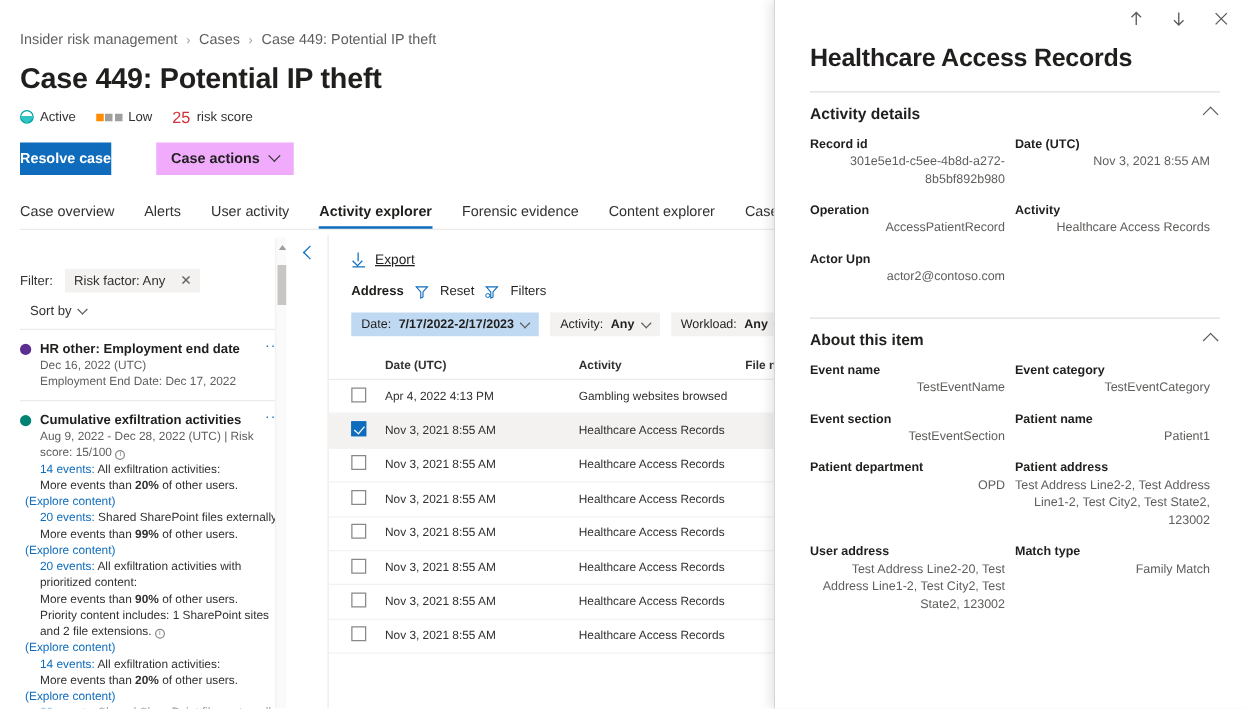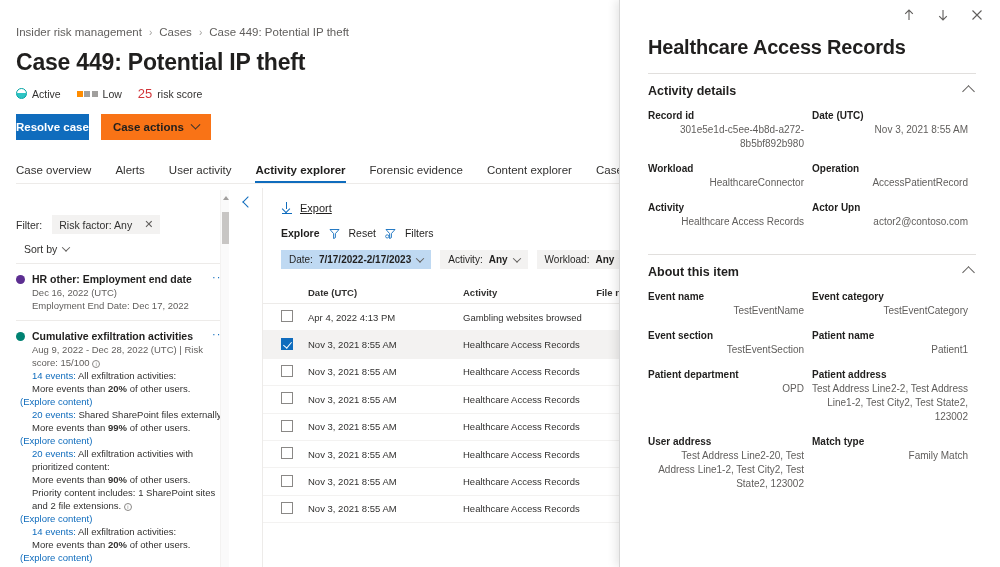--- a/index.html
+++ b/index.html
@@ -50,21 +50,21 @@
   .risk-num { color:#d13438; font-size:13px; }
   .risk-lbl { color:#323130; }
 
   .btn-row { display:flex; align-items:center; gap:12px; margin:13px 0 0 16px; }
   .btn {
     font-size:11.5px; border:none; cursor:pointer;
     padding:0 0; height:26px; line-height:26px;
     font-family:inherit; font-weight:bold;
   }
   .btn-primary { background:#0f6cbd; color:#fff; }
-  .btn-secondary { background:#f97316; color:#201f1e; display:flex; align-items:center; gap:8px; padding:0 12px; }
+  .btn-secondary { background:#f0abfc; color:#201f1e; display:flex; align-items:center; gap:8px; padding:0 12px;margin-left:24px; }
   .chev { width:7px; height:7px; border-right:1.3px solid #323130; border-bottom:1.3px solid #323130;
           transform:rotate(45deg) translate(-2px,-2px); display:inline-block; }
 
   .tabs {
     display:flex; align-items:flex-end; gap:0;
     margin: 16px 0 0 16px; height:28px;
     border-bottom:1px solid #edebe9; width:608px;
   }
   .tab {
     font-size:11.5px; color:#323130; padding:0 12px 7px 12px; cursor:pointer;
@@ -299,21 +299,21 @@
 
     <div class="table-pane">
       <div class="export-row">
         <span class="dl-icon">
             <span class="dl-base"></span>
           </span>
         <span>Export</span>
       </div>
 
       <div class="filter-row">
-        <span class="lbl">Explore</span>
+        <span class="lbl">Address</span>
         <span class="funnel">
           <svg width="11" height="11" viewBox="0 0 11 11">
               <path d="M1 1.5h9L6.4 5.6v4l-1.8 1v-5z" fill="none" stroke="#0f6cbd" stroke-width="0.9"></path>
             </svg>
         </span>
         <span class="flink">Reset</span>
         <span class="funnel">
           <svg width="11" height="11" viewBox="0 0 11 11">
               <path d="M1 1.5h9L6.4 5.6v4l-1.8 1v-5z" fill="none" stroke="#0f6cbd" stroke-width="0.9"></path>
               <circle cx="2.2" cy="8.4" r="1.6" fill="none" stroke="#0f6cbd" stroke-width="0.8"></circle>
@@ -429,24 +429,20 @@
           <div class="kv-grid">
             <div class="kv">
               <div class="k">Record id</div>
               <div class="v">301e5e1d-c5ee-4b8d-a272-8b5bf892b980</div>
             </div>
             <div class="kv">
               <div class="k">Date (UTC)</div>
               <div class="v">Nov 3, 2021 8:55 AM</div>
             </div>
             <div class="kv">
-              <div class="k">Workload</div>
-              <div class="v">HealthcareConnector</div>
-            </div>
-            <div class="kv">
               <div class="k">Operation</div>
               <div class="v">AccessPatientRecord</div>
             </div>
             <div class="kv">
               <div class="k">Activity</div>
               <div class="v">Healthcare Access Records</div>
             </div>
             <div class="kv">
               <div class="k">Actor Upn</div>
               <div class="v">actor2@contoso.com</div>

